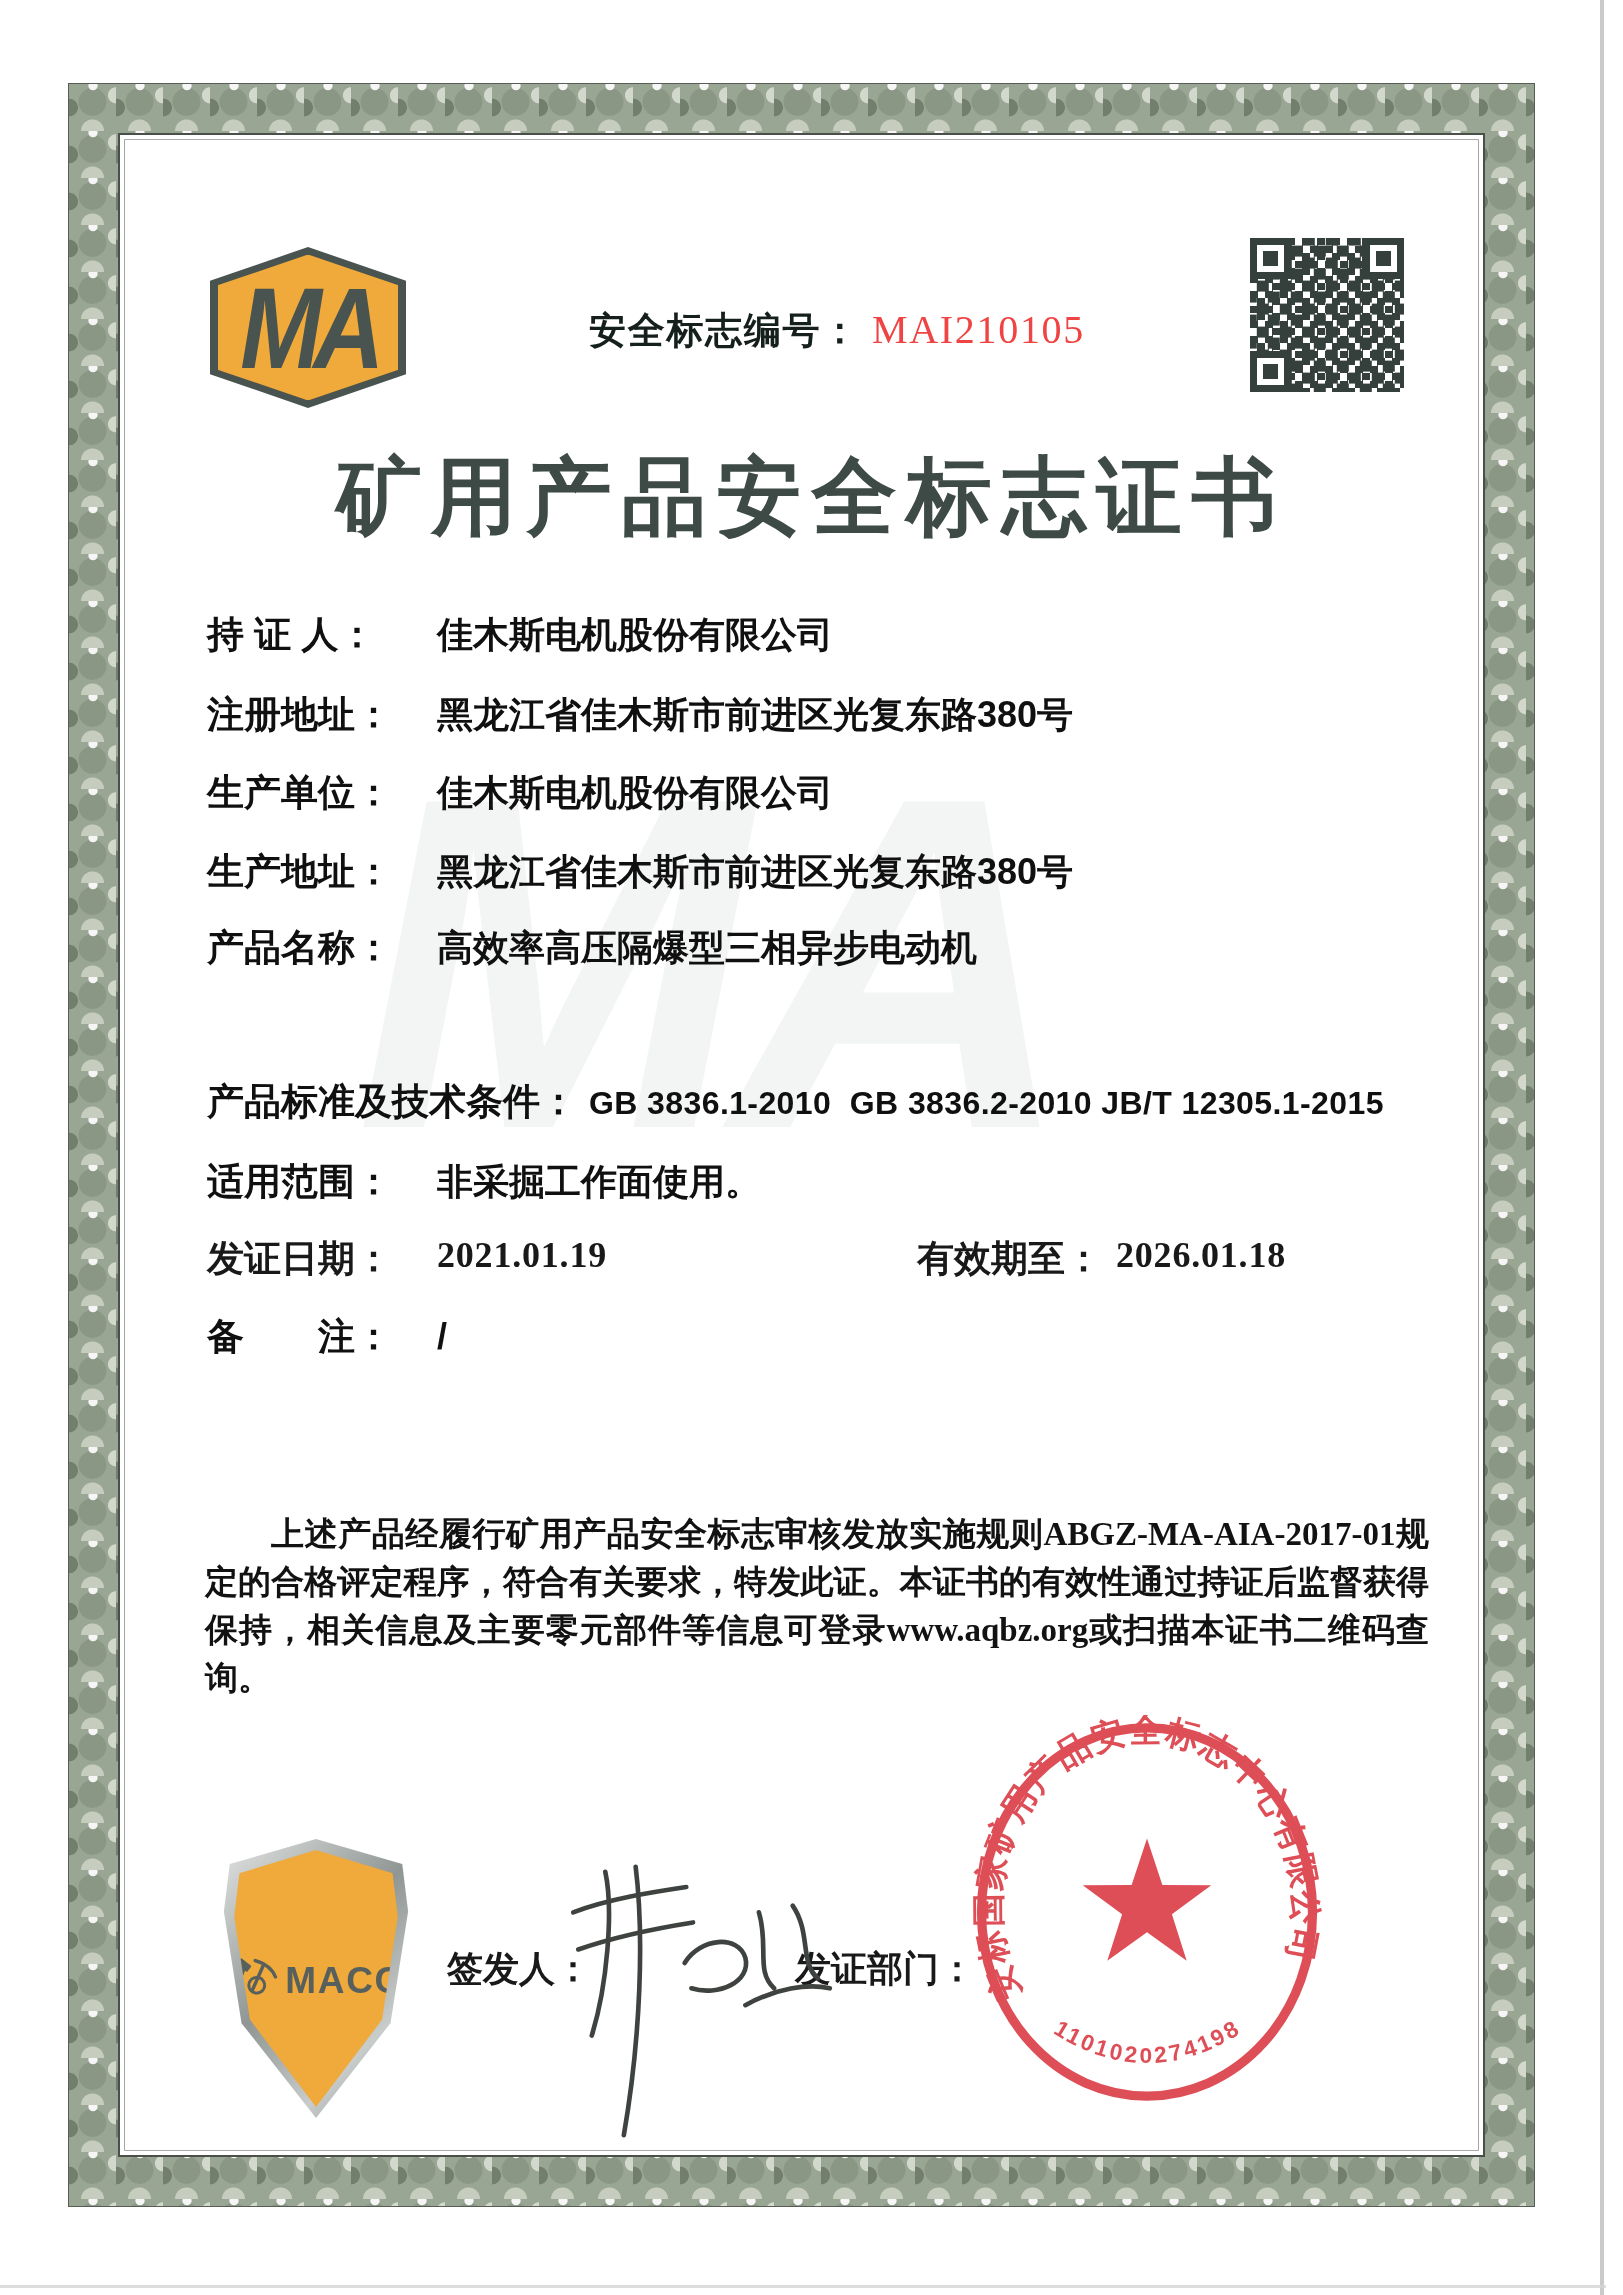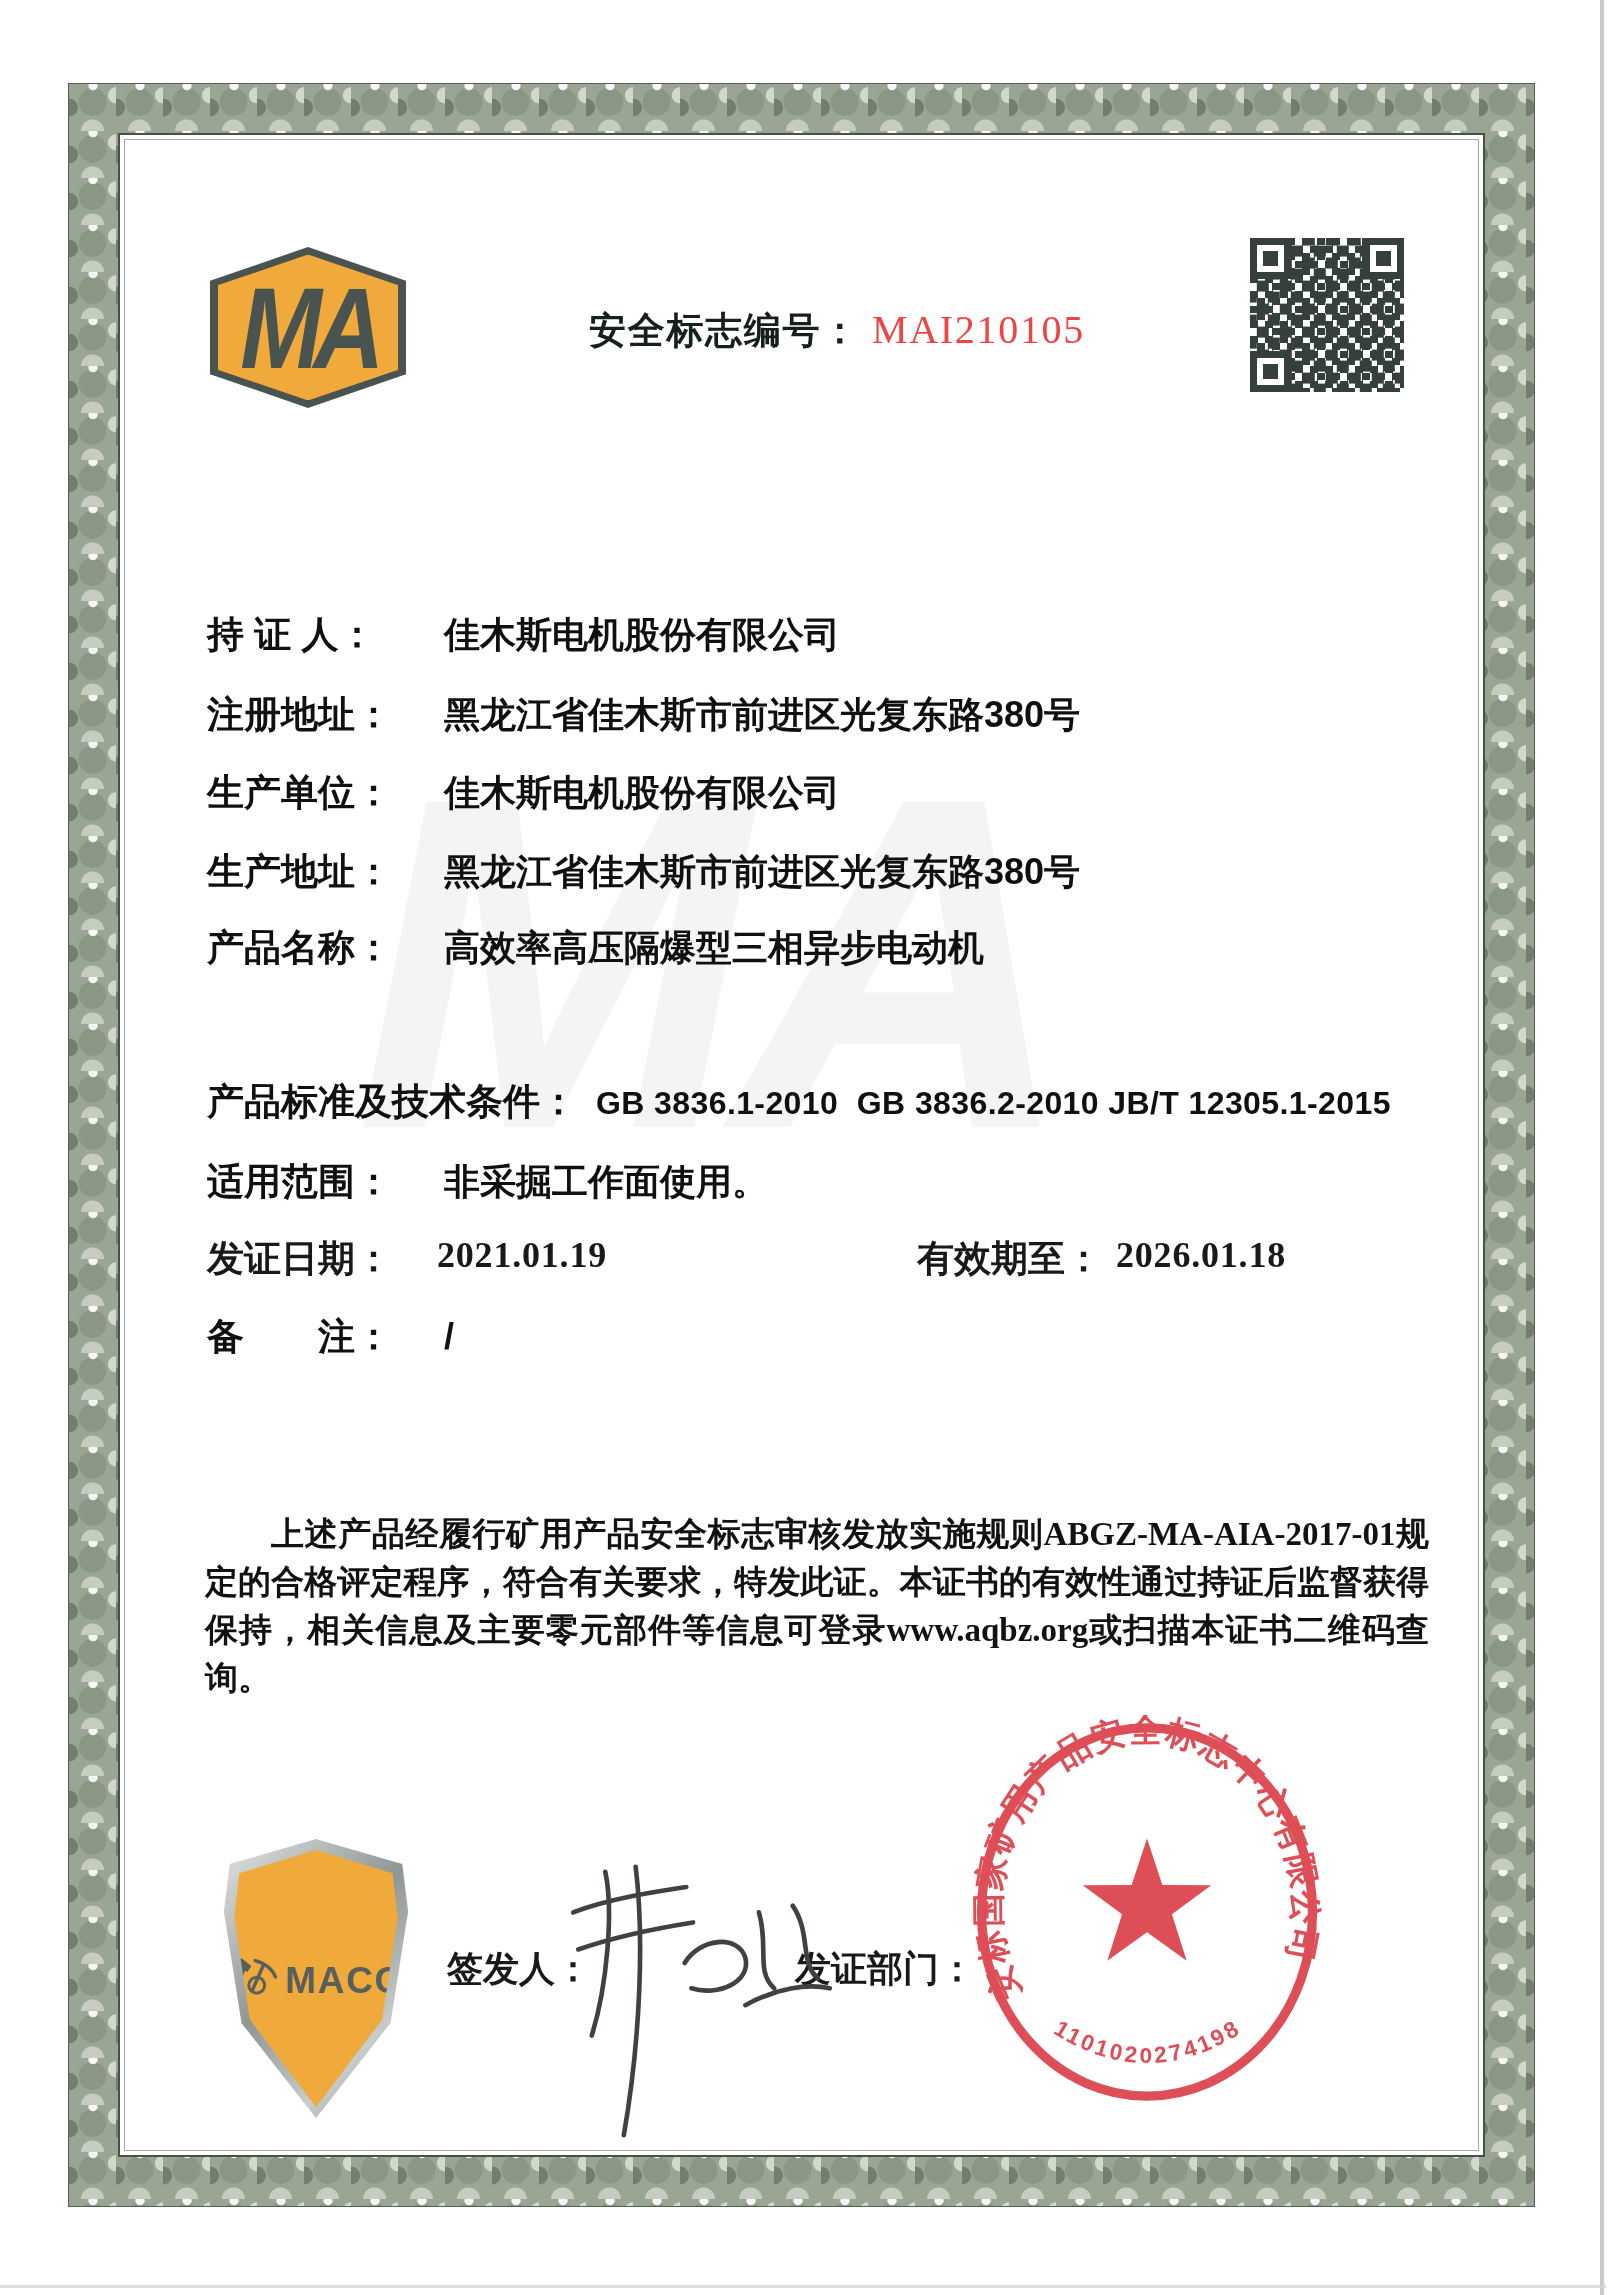--- a/index.html
+++ b/index.html
@@ -58,21 +58,21 @@
       repeating-conic-gradient(#35403c 0% 25%, transparent 0% 50%);
     background-size:15px 15px,23px 23px;background-position:0 0,6.8px 7.6px;}
   .qr .finder{position:absolute;width:41px;height:41px;border:7.6px solid #35403c;box-sizing:border-box;background:#fff;}
   .qr .finder::after{content:"";position:absolute;inset:6px;background:#35403c;}
   .qr .f-tl{left:0;top:0;} .qr .f-tr{right:0;top:0;} .qr .f-bl{left:0;bottom:0;}
   
   .title{position:absolute;left:0;right:0;top:440px;text-align:center;z-index:2;
     font-size:85px;font-weight:900;letter-spacing:10px;color:var(--title-ink);
     font-family:"Liberation Serif","DejaVu Serif",serif;}
   
-  .row{position:absolute;left:207px;width:1277px;display:flex;align-items:baseline;z-index:2;gap:7px;}
+  .row{position:absolute;left:207px;width:1277px;display:flex;align-items:baseline;z-index:2;}
   .lbl{flex:none;width:230px;font-size:37px;font-weight:bold;color:#101010;white-space:pre;}
   .val{font-size:36px;font-weight:bold;color:#101010;white-space:pre;}
   .row.wide .lbl{width:auto;white-space:nowrap;}
   .row.wide .val{font-size:32px;margin-left:12px;letter-spacing:0.4px;}
   .row-abs{position:absolute;left:207px;width:1277px;height:49px;z-index:2;}
   .row-abs span{position:absolute;white-space:pre;}
   .d-lbl{left:0;font-size:37px;font-weight:bold;}
   .d-val{left:230px;font-size:36px;font-weight:bold;font-family:"Liberation Serif","DejaVu Serif",serif;letter-spacing:0.8px;}
   .d-lbl2{left:710px;font-size:37px;font-weight:bold;}
   .d-val2{left:909px;font-size:36px;font-weight:bold;font-family:"Liberation Serif","DejaVu Serif",serif;letter-spacing:0.8px;}
@@ -113,20 +113,21 @@
     <span class="header-label">安全标志编号：</span>
     <span class="header-number">MAI210105</span>
   </div>
 
   <div class="qr">
     <div class="finder f-tl"></div>
     <div class="finder f-tr"></div>
     <div class="finder f-bl"></div>
   </div>
 
+  <div class="title">矿用产品安全标志证书</div>
 
   <div class="row" style="top:610px">
     <span class="lbl">持 证 人：</span>
     <span class="val">佳木斯电机股份有限公司</span>
   </div>
   <div class="row" style="top:690px">
     <span class="lbl">注册地址：</span>
     <span class="val">黑龙江省佳木斯市前进区光复东路380号</span>
   </div>
   <div class="row" style="top:768px">

